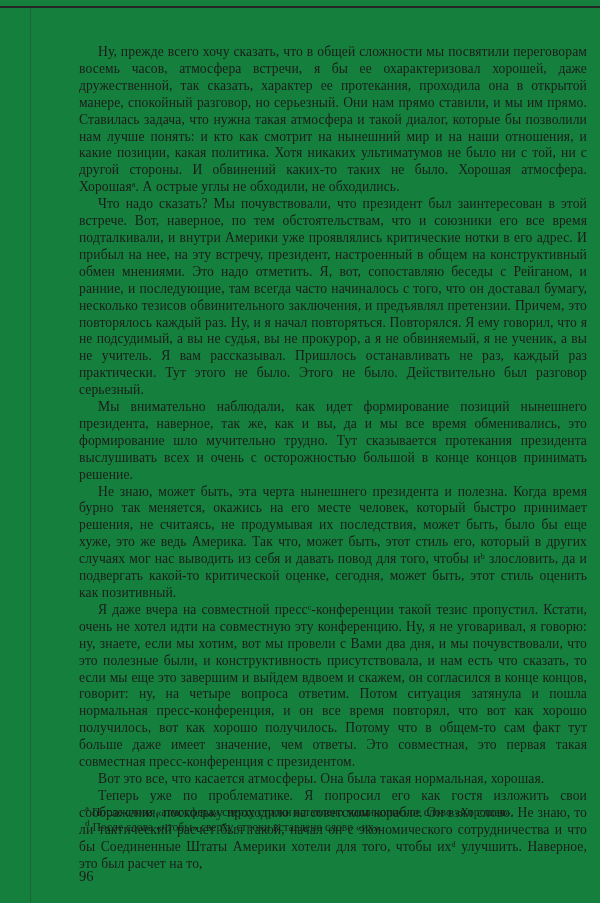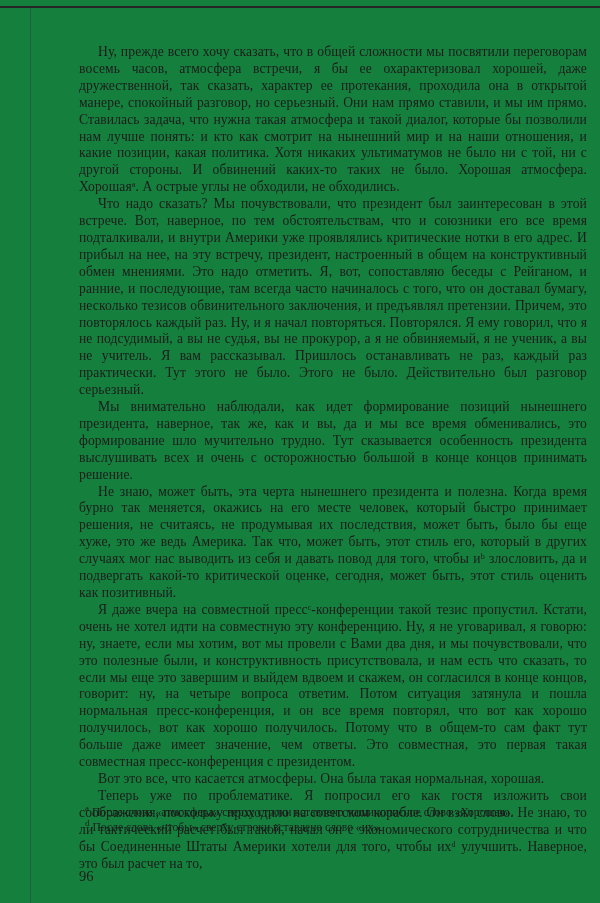--- a/index.html
+++ b/index.html
@@ -79,21 +79,21 @@
 </head>
 <body>
 
 <div class="page">
   <div class="scan-edge-top"></div>
   <div class="scan-edge-left"></div>
 
   <div class="text-block" id="paragraphs">
       <p>Ну, прежде всего хочу сказать, что в общей сложности мы посвятили переговорам восемь часов, атмосфера встречи, я бы ее охарактеризовал хорошей, даже дружественной, так сказать, характер ее протекания, проходила она в открытой манере, спокойный разговор, но серьезный. Они нам прямо ставили, и мы им прямо. Ставилась задача, что нужна такая атмосфера и такой диалог, которые бы позволили нам лучше понять: и кто как смотрит на нынешний мир и на наши отношения, и какие позиции, какая политика. Хотя никаких ультиматумов не было ни с той, ни с другой стороны. И обвинений каких-то таких не было. Хорошая атмосфера. Хорошаяᵃ. А острые углы не обходили, не обходились.</p>
       <p>Что надо сказать? Мы почувствовали, что президент был заинтересован в этой встрече. Вот, наверное, по тем обстоятельствам, что и союзники его все время подталкивали, и внутри Америки уже проявлялись критические нотки в его адрес. И прибыл на нее, на эту встречу, президент, настроенный в общем на конструктивный обмен мнениями. Это надо отметить. Я, вот, сопоставляю беседы с Рейганом, и ранние, и последующие, там всегда часто начиналось с того, что он доставал бумагу, несколько тезисов обвинительного заключения, и предъявлял претензии. Причем, это повторялось каждый раз. Ну, и я начал повторяться. Повторялся. Я ему говорил, что я не подсудимый, а вы не судья, вы не прокурор, а я не обвиняемый, я не ученик, а вы не учитель. Я вам рассказывал. Пришлось останавливать не раз, каждый раз практически. Тут этого не было. Этого не было. Действительно был разговор серьезный.</p>
-      <p>Мы внимательно наблюдали, как идет формирование позиций нынешнего президента, наверное, так же, как и вы, да и мы все время обменивались, это формирование шло мучительно трудно. Тут сказывается особенность президента выслушивать всех и очень с осторожностью большой в конце концов принимать решение.</p>
+      <p>Мы внимательно наблюдали, как идет формирование позиций нынешнего президента, наверное, так же, как и вы, да и мы все время обменивались, это формирование шло мучительно трудно. Тут сказывается протекания президента выслушивать всех и очень с осторожностью большой в конце концов принимать решение.</p>
       <p>Не знаю, может быть, эта черта нынешнего президента и полезна. Когда время бурно так меняется, окажись на его месте человек, который быстро принимает решения, не считаясь, не продумывая их последствия, может быть, было бы еще хуже, это же ведь Америка. Так что, может быть, этот стиль его, который в других случаях мог нас выводить из себя и давать повод для того, чтобы иᵇ злословить, да и подвергать какой-то критической оценке, сегодня, может быть, этот стиль оценить как позитивный.</p>
       <p>Я даже вчера на совместной прессᶜ-конференции такой тезис пропустил. Кстати, очень не хотел идти на совместную эту конференцию. Ну, я не уговаривал, я говорю: ну, знаете, если мы хотим, вот мы провели с Вами два дня, и мы почувствовали, что это полезные были, и конструктивность присутствовала, и нам есть что сказать, то если мы еще это завершим и выйдем вдвоем и скажем, он согласился в конце концов, говорит: ну, на четыре вопроса ответим. Потом ситуация затянула и пошла нормальная пресс-конференция, и он все время повторял, что вот как хорошо получилось, вот как хорошо получилось. Потому что в общем-то сам факт тут больше даже имеет значение, чем ответы. Это совместная, это первая такая совместная пресс-конференция с президентом.</p>
       <p>Вот это все, что касается атмосферы. Она была такая нормальная, хорошая.</p>
       <p>Теперь уже по проблематике. Я попросил его как гостя изложить свои соображения, поскольку проходило на советском корабле. Он взял слово. Не знаю, то ли тактический расчет был такой, начал он с экономического сотрудничества и что бы Соединенные Штаты Америки хотели для того, чтобы ихᵈ улучшить. Наверное, это был расчет на то,</p>
     </div>
 
   <div class="footnotes" id="footnotes">
       <div class="footnote"><span class="fn-marker">a</span><span>После слова «атмосфера» сверху строки вставлено машинописное слово «Хорошая».</span></div>
       <div class="footnote"><span class="fn-marker">d</span><span>После слова «чтобы» сверху строки вставлено слово «их».</span></div>
     </div>

